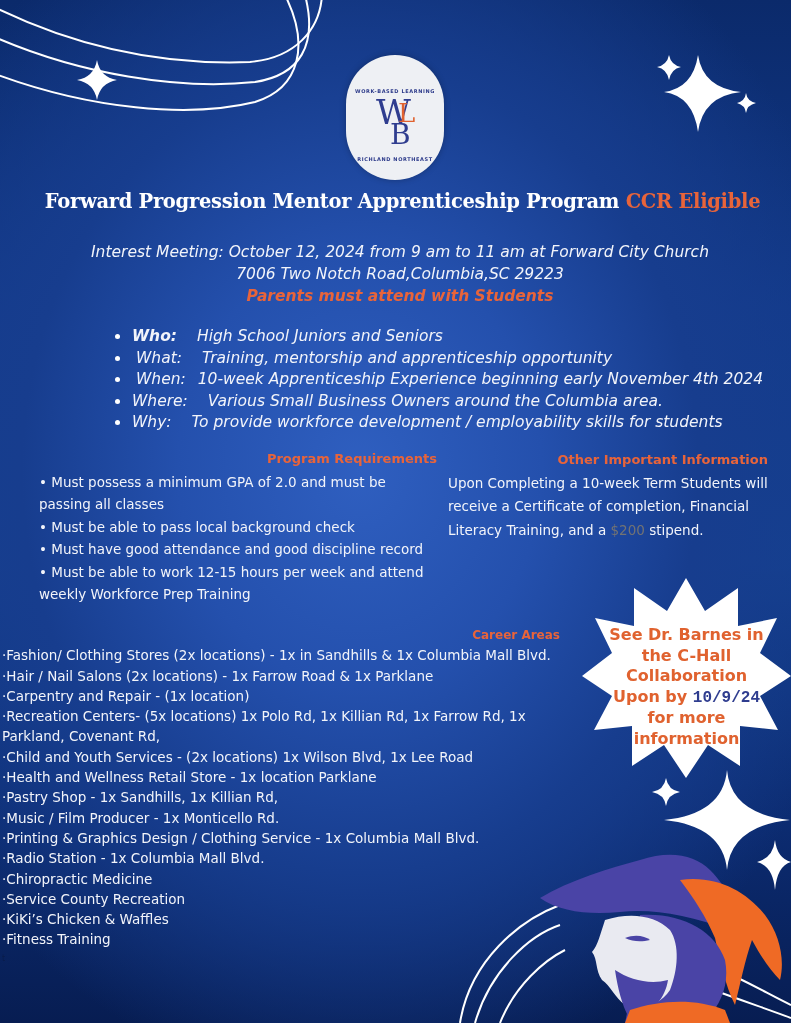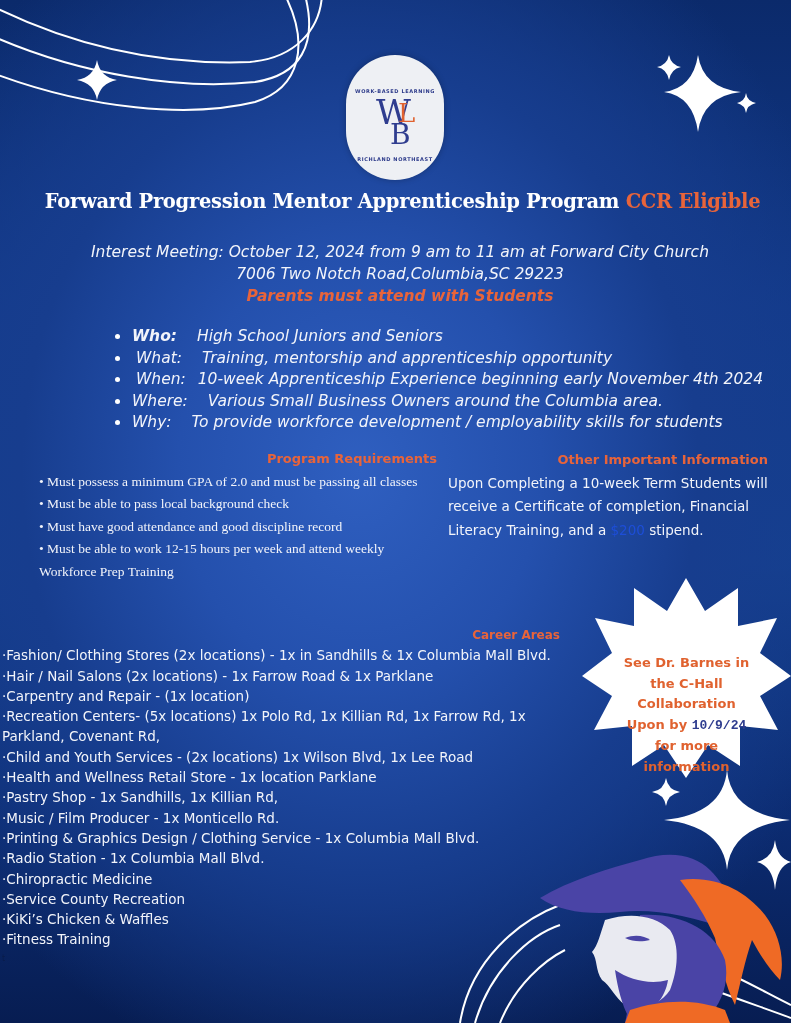--- a/index.html
+++ b/index.html
@@ -52,32 +52,32 @@
     color:#f2f4fa; white-space:nowrap;
   }
   .bullets .row { display:flex; align-items:center; }
   .bullets .dot { width:5px; height:5px; background:#fff; border-radius:50%; margin-right:12px; flex:0 0 auto; }
   .bullets .k { margin-right:20px; }
   .bullets .k.bold { font-weight:bold; }
 
   .section-h { font-weight:bold; font-size:13px; color:#e8643a; text-align:right; }
   .req { left:32px; top:448px; width:405px; font-size:13.5px; line-height:22.5px; color:#f2f4fa; }
   .req .section-h { margin-bottom:0; padding-left:10px; }
-  .req .item { padding-left:7px;font-family:Liberation Serif, serif; }
+  .req .item { padding-left:7px; }
   .other { left:448px; top:448px; width:320px; font-size:13.5px; line-height:23.5px; color:#f2f4fa; }
-  .other .money { color:#1d4ed8; }
+  .other .money { color:#737373; }
 
   .careers { left:20px; top:625px; width:540px; font-size:13.5px; line-height:20.3px; color:#f2f4fa; }
   .careers .section-h { font-size:12px; margin-bottom:0; padding-left:10px; }
   .careers .tiny { font-size:8px; color:#0a1c4a; line-height:14px; margin-top:2px; }
 
   .burst-wrap { left:582px; top:578px; width:209px; height:200px; }
   .burst-text {
     position:absolute; left:0; top:47px; width:100%; text-align:center;
-    font-weight:bold; font-size:13px; line-height:20.5px; color:#e0622f;margin-top:28px;
+    font-weight:bold; font-size:16px; line-height:20.5px; color:#e0622f;
   }
   .burst-text .it { }
   .burst-text .date { color:#2f3d8f;font-family:Liberation Mono, monospace; }
 
   .mascot { left:530px; top:820px; width:261px; height:203px; }
 </style>
 </head>
 <body>
 
 <svg class="deco" width="791" height="1023" viewBox="0 0 791 1023">

